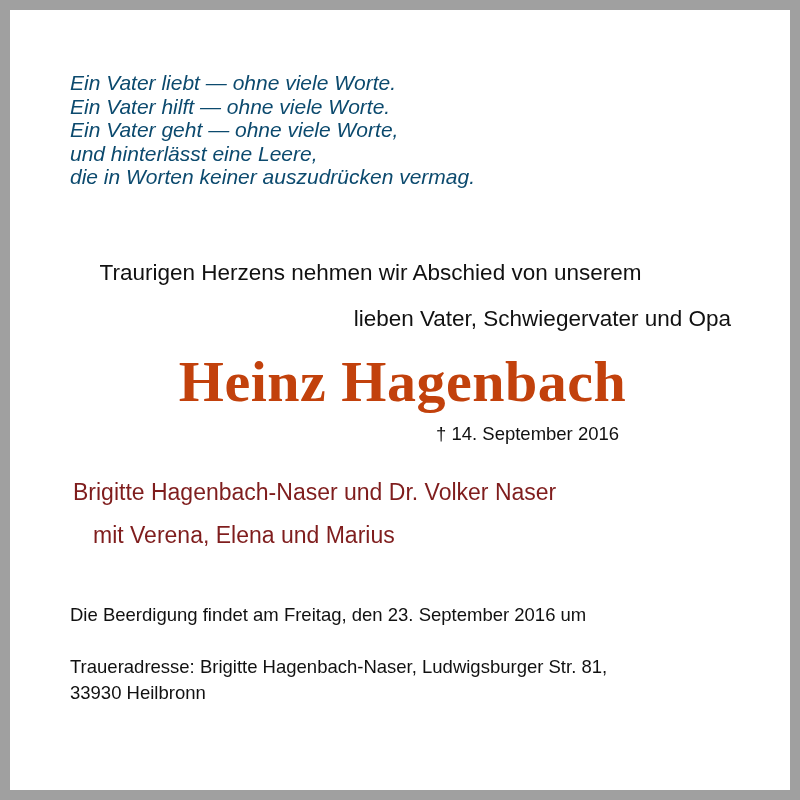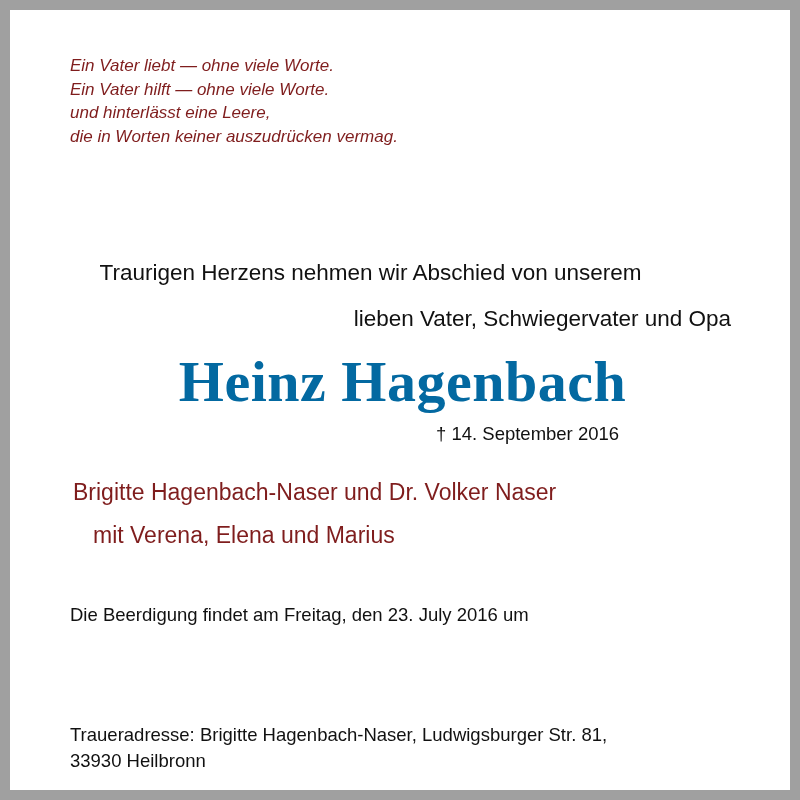--- a/index.html
+++ b/index.html
@@ -16,25 +16,25 @@
       top: 10px;
       width: 780px;
       height: 780px;
       background: #ffffff;
       color: #000000;
       font-family: "Liberation Sans", "DejaVu Sans", sans-serif;
     }
     .poem {
       position: absolute;
       left: 60px;
-      top: 44px;
+      top: 61px;
       font-style: italic;
-      font-size: 17px;
+      font-size: 21px;
       line-height: 23.6px;
-      color: #7f1d1d;
+      color: #0c4a6e;
     }
     .poem div { white-space: nowrap; }
     .intro {
       position: absolute;
       left: 0;
       width: 721px;
       text-align: center;
       font-size: 22.5px;
       color: #111;
       white-space: nowrap;
@@ -44,21 +44,21 @@
     .name {
       position: absolute;
       left: 0;
       width: 785px;
       top: 338px;
       text-align: center;
       font-family: "Liberation Serif", "DejaVu Serif", serif;
       font-weight: bold;
       font-size: 58px;
       letter-spacing: 0.5px;
-      color: #0369a1;
+      color: #c2410c;
       white-space: nowrap;
     }
     .dates {
       position: absolute;
       top: 413px;
       font-size: 18.5px;
       color: #111;
       white-space: nowrap;
     }
     .dates.born { left: 134px; }
@@ -74,46 +74,47 @@
     .family.l2 { top: 512px; margin-left: 20px; }
     .info {
       position: absolute;
       left: 60px;
       font-size: 18.5px;
       line-height: 26px;
       color: #111;
       white-space: nowrap;
     }
     .info.funeral { top: 592px; }
-    .info.address { top: 712px; }
+    .info.address { top: 644px; }
   </style>
 </head>
 <body>
 
 <div class="page">
 
   <div class="poem">
     <div>Ein Vater liebt — ohne viele Worte.</div>
     <div>Ein Vater hilft — ohne viele Worte.</div>
+    <div>Ein Vater geht — ohne viele Worte,</div>
     <div>und hinterlässt eine Leere,</div>
     <div>die in Worten keiner auszudrücken vermag.</div>
   </div>
 
   <div class="intro l1">Traurigen Herzens nehmen wir Abschied von unserem</div>
   <div class="intro l2">lieben Vater, Schwiegervater und Opa</div>
 
   <div class="name">Heinz Hagenbach</div>
 
   <div class="dates died">† 14. September 2016</div>
 
   <div class="family l1">Brigitte Hagenbach-Naser und Dr. Volker Naser</div>
   <div class="family l2">mit Verena, Elena und Marius</div>
 
   <div class="info funeral">
-    <div>Die Beerdigung findet am Freitag, den 23. July 2016 um</div>
+    <div>Die Beerdigung findet am Freitag, den 23. September 2016 um</div>
   </div>
 
   <div class="info address">
     <div>Traueradresse: Brigitte Hagenbach-Naser, Ludwigsburger Str. 81,</div>
     <div>33930 Heilbronn</div>
   </div>
 
 </div>
 
 </body></html>

